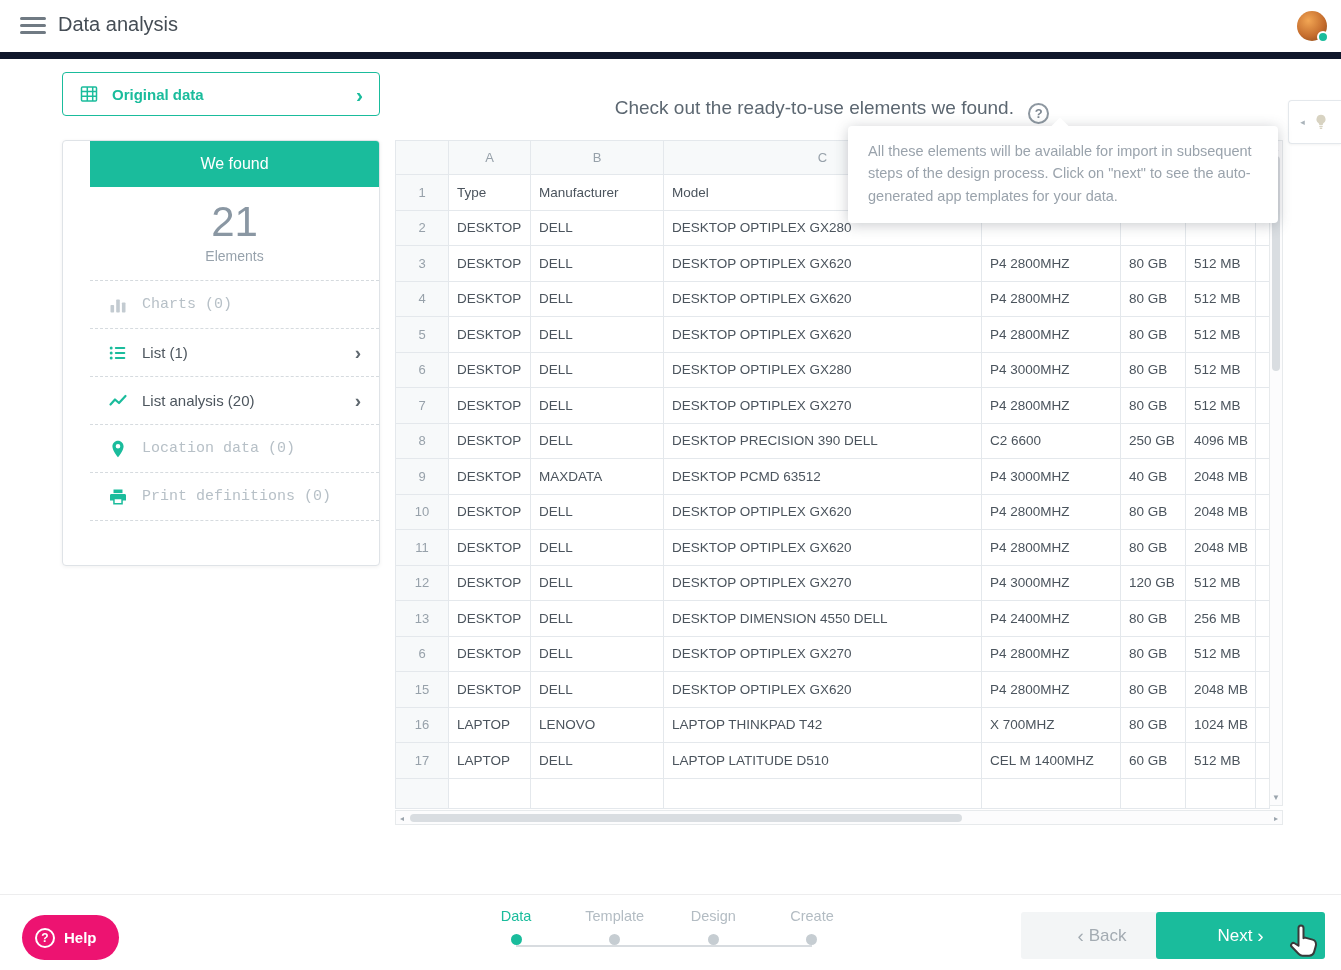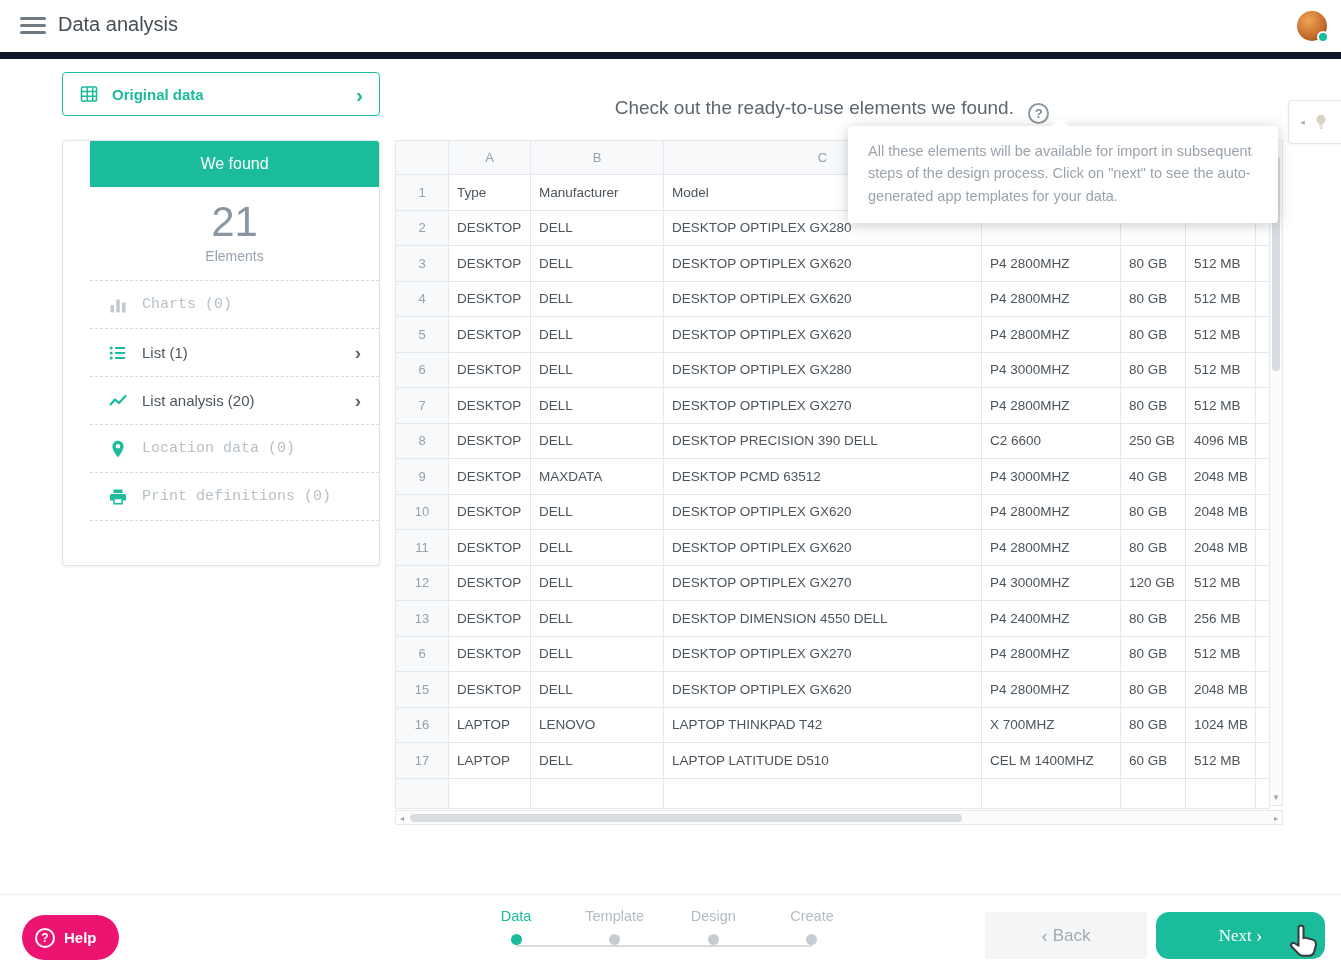--- a/index.html
+++ b/index.html
@@ -88,24 +88,24 @@
 
   .stepper{position:absolute;left:478px;top:13px;width:372px;height:52px;}
   .stepper .line{position:absolute;left:38px;right:38px;top:37px;height:2px;background:#d8dce0;}
   .steps{position:relative;display:flex;justify-content:space-between;height:100%;}
   .step{width:76px;display:flex;flex-direction:column;align-items:center;cursor:pointer;}
   .step .slabel{font-size:14.5px;color:#b3bcc3;height:20px;margin-bottom:6px;}
   .step.active .slabel{color:#1abc9c;}
   .step .dot{width:11px;height:11px;border-radius:50%;background:#c6cdd2;position:relative;z-index:1;}
   .step.active .dot{background:#1abc9c;}
 
-  .back-btn{position:absolute;left:985px;top:17px;width:162px;height:47px;background:#f3f5f6;border:none;border-radius:3px;
+  .back-btn{position:absolute;left:1021px;top:17px;width:162px;height:47px;background:#f3f5f6;border:none;border-radius:3px;
     color:#a3abb2;font-size:17px;font-family:inherit;cursor:pointer;}
-  .next-btn{position:absolute;left:1156px;top:17px;width:169px;height:47px;background:#1abc9c;border:none;border-radius:13px;
-    color:#fff;font-size:17px;font-family:Liberation Serif, serif;cursor:pointer;}
+  .next-btn{position:absolute;left:1156px;top:17px;width:169px;height:47px;background:#1abc9c;border:none;border-radius:3px;
+    color:#fff;font-size:17px;font-family:Liberation Sans, sans-serif;cursor:pointer;}
   .btn-chev{font-size:19px;vertical-align:-1px;}
 
   .cursor{position:absolute;left:1286px;top:921px;width:40px;height:40px;z-index:50;pointer-events:none;}
 </style>
 </head>
 <body>
 
 <header class="topbar">
   <button class="hamburger" aria-label="menu">
     <span></span>

